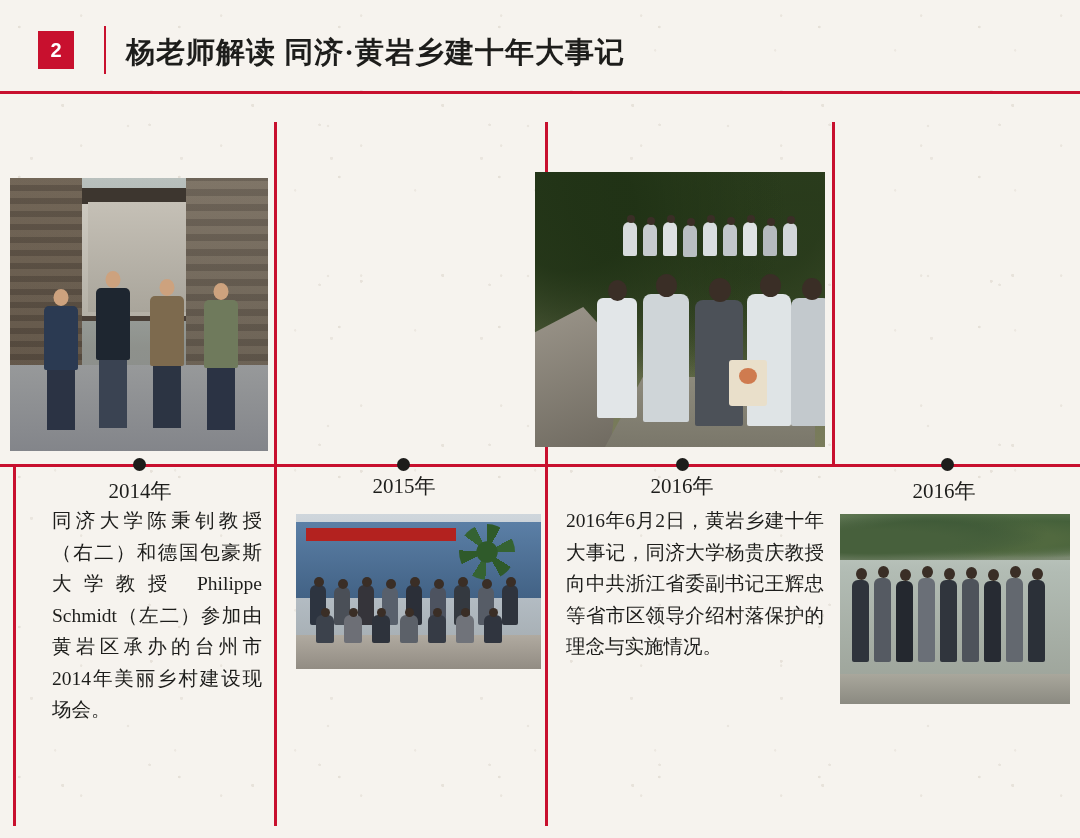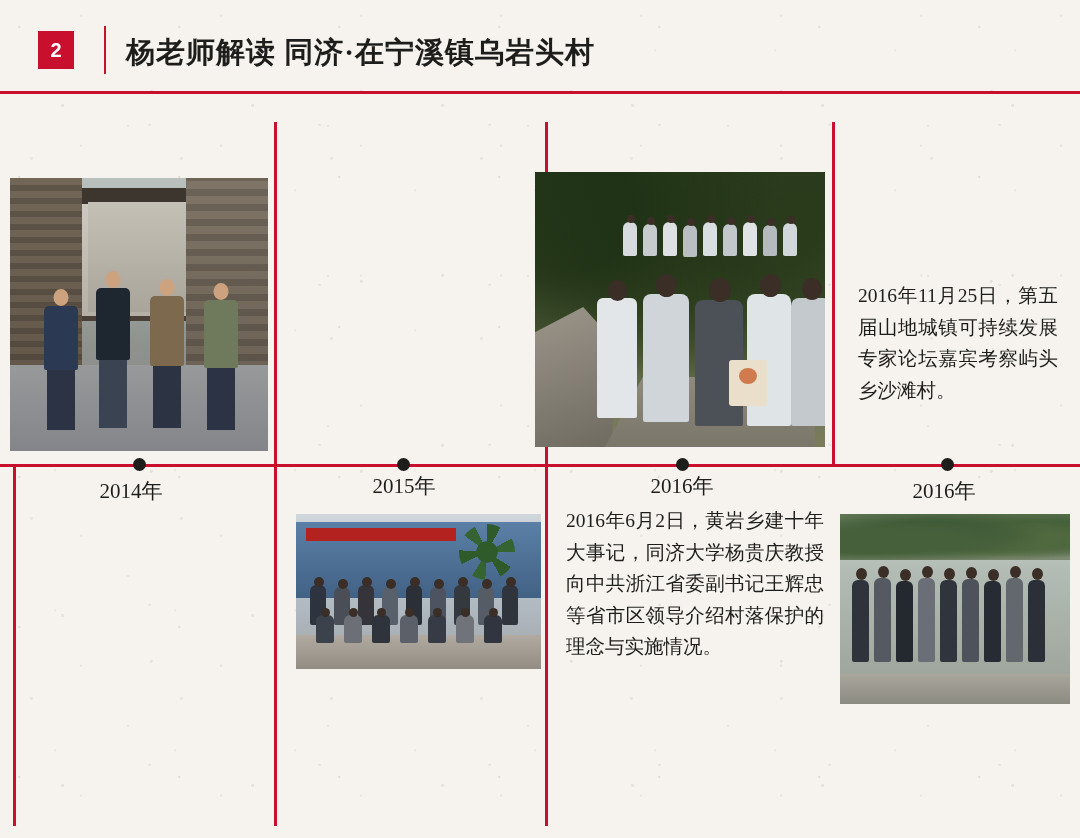--- a/index.html
+++ b/index.html
@@ -250,38 +250,38 @@
 </head>
 <body>
 
 <div class="paper-texture"></div>
 
 <div class="page">
 
   <div class="header">
     <div class="section-badge">2</div>
     <div class="header-divider"></div>
-    <div class="header-title">杨老师解读 同济·在宁溪镇乌岩头村</div>
+    <div class="header-title">杨老师解读 同济·黄岩乡建十年大事记</div>
     <div class="header-rule"></div>
   </div>
 
   <div class="axis"></div>
   <div class="vrule" style="left:274px; top:122px; height:343px;"></div>
   <div class="vrule" style="left:545px; top:122px; height:343px;"></div>
   <div class="vrule" style="left:832px; top:122px; height:343px;"></div>
   <div class="vrule" style="left:13px; top:466px; height:360px;"></div>
   <div class="vrule" style="left:274px; top:466px; height:360px;"></div>
   <div class="vrule" style="left:545px; top:466px; height:360px;"></div>
 
   <div class="dot" style="left:133px; top:458px;"></div>
   <div class="dot" style="left:397px; top:458px;"></div>
   <div class="dot" style="left:676px; top:458px;"></div>
   <div class="dot" style="left:941px; top:458px;"></div>
 
-  <div class="year" style="left:71px; top:477px; width:120px;">2014年</div>
+  <div class="year" style="left:80px; top:477px; width:120px;">2014年</div>
   <div class="year" style="left:344px; top:472px; width:120px;">2015年</div>
   <div class="year" style="left:622px; top:472px; width:120px;">2016年</div>
   <div class="year" style="left:884px; top:477px; width:120px;">2016年</div>
 
   <div class="photo" style="left:10px; top:178px; width:258px; height:273px;">
     <div class="p1-bg"></div>
     <div class="p1-house"></div>
     <div class="p1-roof"></div>
     <div class="p1-house2"></div>
     <div class="p1-wallL"></div>
@@ -302,20 +302,21 @@
       <div class="head" style="top:0;"></div>
       <div class="body" style="top:17px; height:70px; background:#7d6a4e;"></div>
       <div class="legs" style="top:87px; height:62px; background:#2c3443;"></div>
     </div>
     <div class="figure" style="left:186px; width:50px; height:156px;">
       <div class="head" style="top:0;"></div>
       <div class="body" style="top:17px; height:68px; background:#6f7a5c;"></div>
       <div class="legs" style="top:85px; height:62px; background:#2b3344;"></div>
     </div>
   </div>
+  <div class="textblock" style="left:52px; top:505px; width:210px;">同济大学陈秉钊教授（右二）和德国包豪斯大学教授 Philippe Schmidt（左二）参加由黄岩区承办的台州市2014年美丽乡村建设现场会。</div>
 
   <div class="photo" style="left:296px; top:514px; width:245px; height:155px;">
     <div class="p3-bg"></div>
     <div class="p3-build"></div>
     <div class="p3-banner"></div>
     <div class="p3-palm"></div>
     <div class="p3-ground"></div>
     <div class="p3-rows">
 
       <div class="crowd-p" style="left:14px;  top:10px; width:16px; height:40px; background:#2d3440;"></div>
@@ -392,21 +393,20 @@
       <div class="crowd-h" style="left:163px; top:10px; width:21px; height:23px; background:#3a2e26;"></div>
       <div class="crowd-p" style="left:194px; top:34px; width:40px; height:128px; background:#c3c9cd; border-radius:8px 8px 2px 2px;"></div>
       <div class="crowd-h" style="left:205px; top:14px; width:20px; height:22px; background:#3a2e26;"></div>
 
       <div class="crowd-p" style="left:132px; top:96px; width:38px; height:46px; background:#e9dfca; border-radius:3px;"></div>
       <div class="crowd-p" style="left:142px; top:104px; width:18px; height:16px; background:#cf7b4f; border-radius:50%;"></div>
     </div>
   </div>
   <div class="textblock" style="left:566px; top:505px; width:258px;">2016年6月2日，黄岩乡建十年大事记，同济大学杨贵庆教授向中共浙江省委副书记王辉忠等省市区领导介绍村落保护的理念与实施情况。</div>
 
-  <div class="textblock" style="left:858px; top:280px; width:200px;">2016年11月25日，第五届山地城镇可持续发展专家论坛嘉宾考察屿头乡沙滩村。</div>
   <div class="photo" style="left:840px; top:514px; width:230px; height:190px;">
     <div class="p4-bg"></div>
     <div class="p4-green"></div>
     <div class="p4-ground"></div>
     <div class="crowd-row" style="left:10px; top:52px; width:212px; height:110px;">
       <div class="crowd-p" style="left:2px;   top:14px; width:17px; height:82px; background:#2f343c;"></div>
       <div class="crowd-h" style="left:6px;   top:2px;  width:11px; height:12px;"></div>
       <div class="crowd-p" style="left:24px;  top:12px; width:17px; height:84px; background:#555a62;"></div>
       <div class="crowd-h" style="left:28px;  top:0px;  width:11px; height:12px;"></div>
       <div class="crowd-p" style="left:46px;  top:15px; width:17px; height:81px; background:#24282f;"></div>

